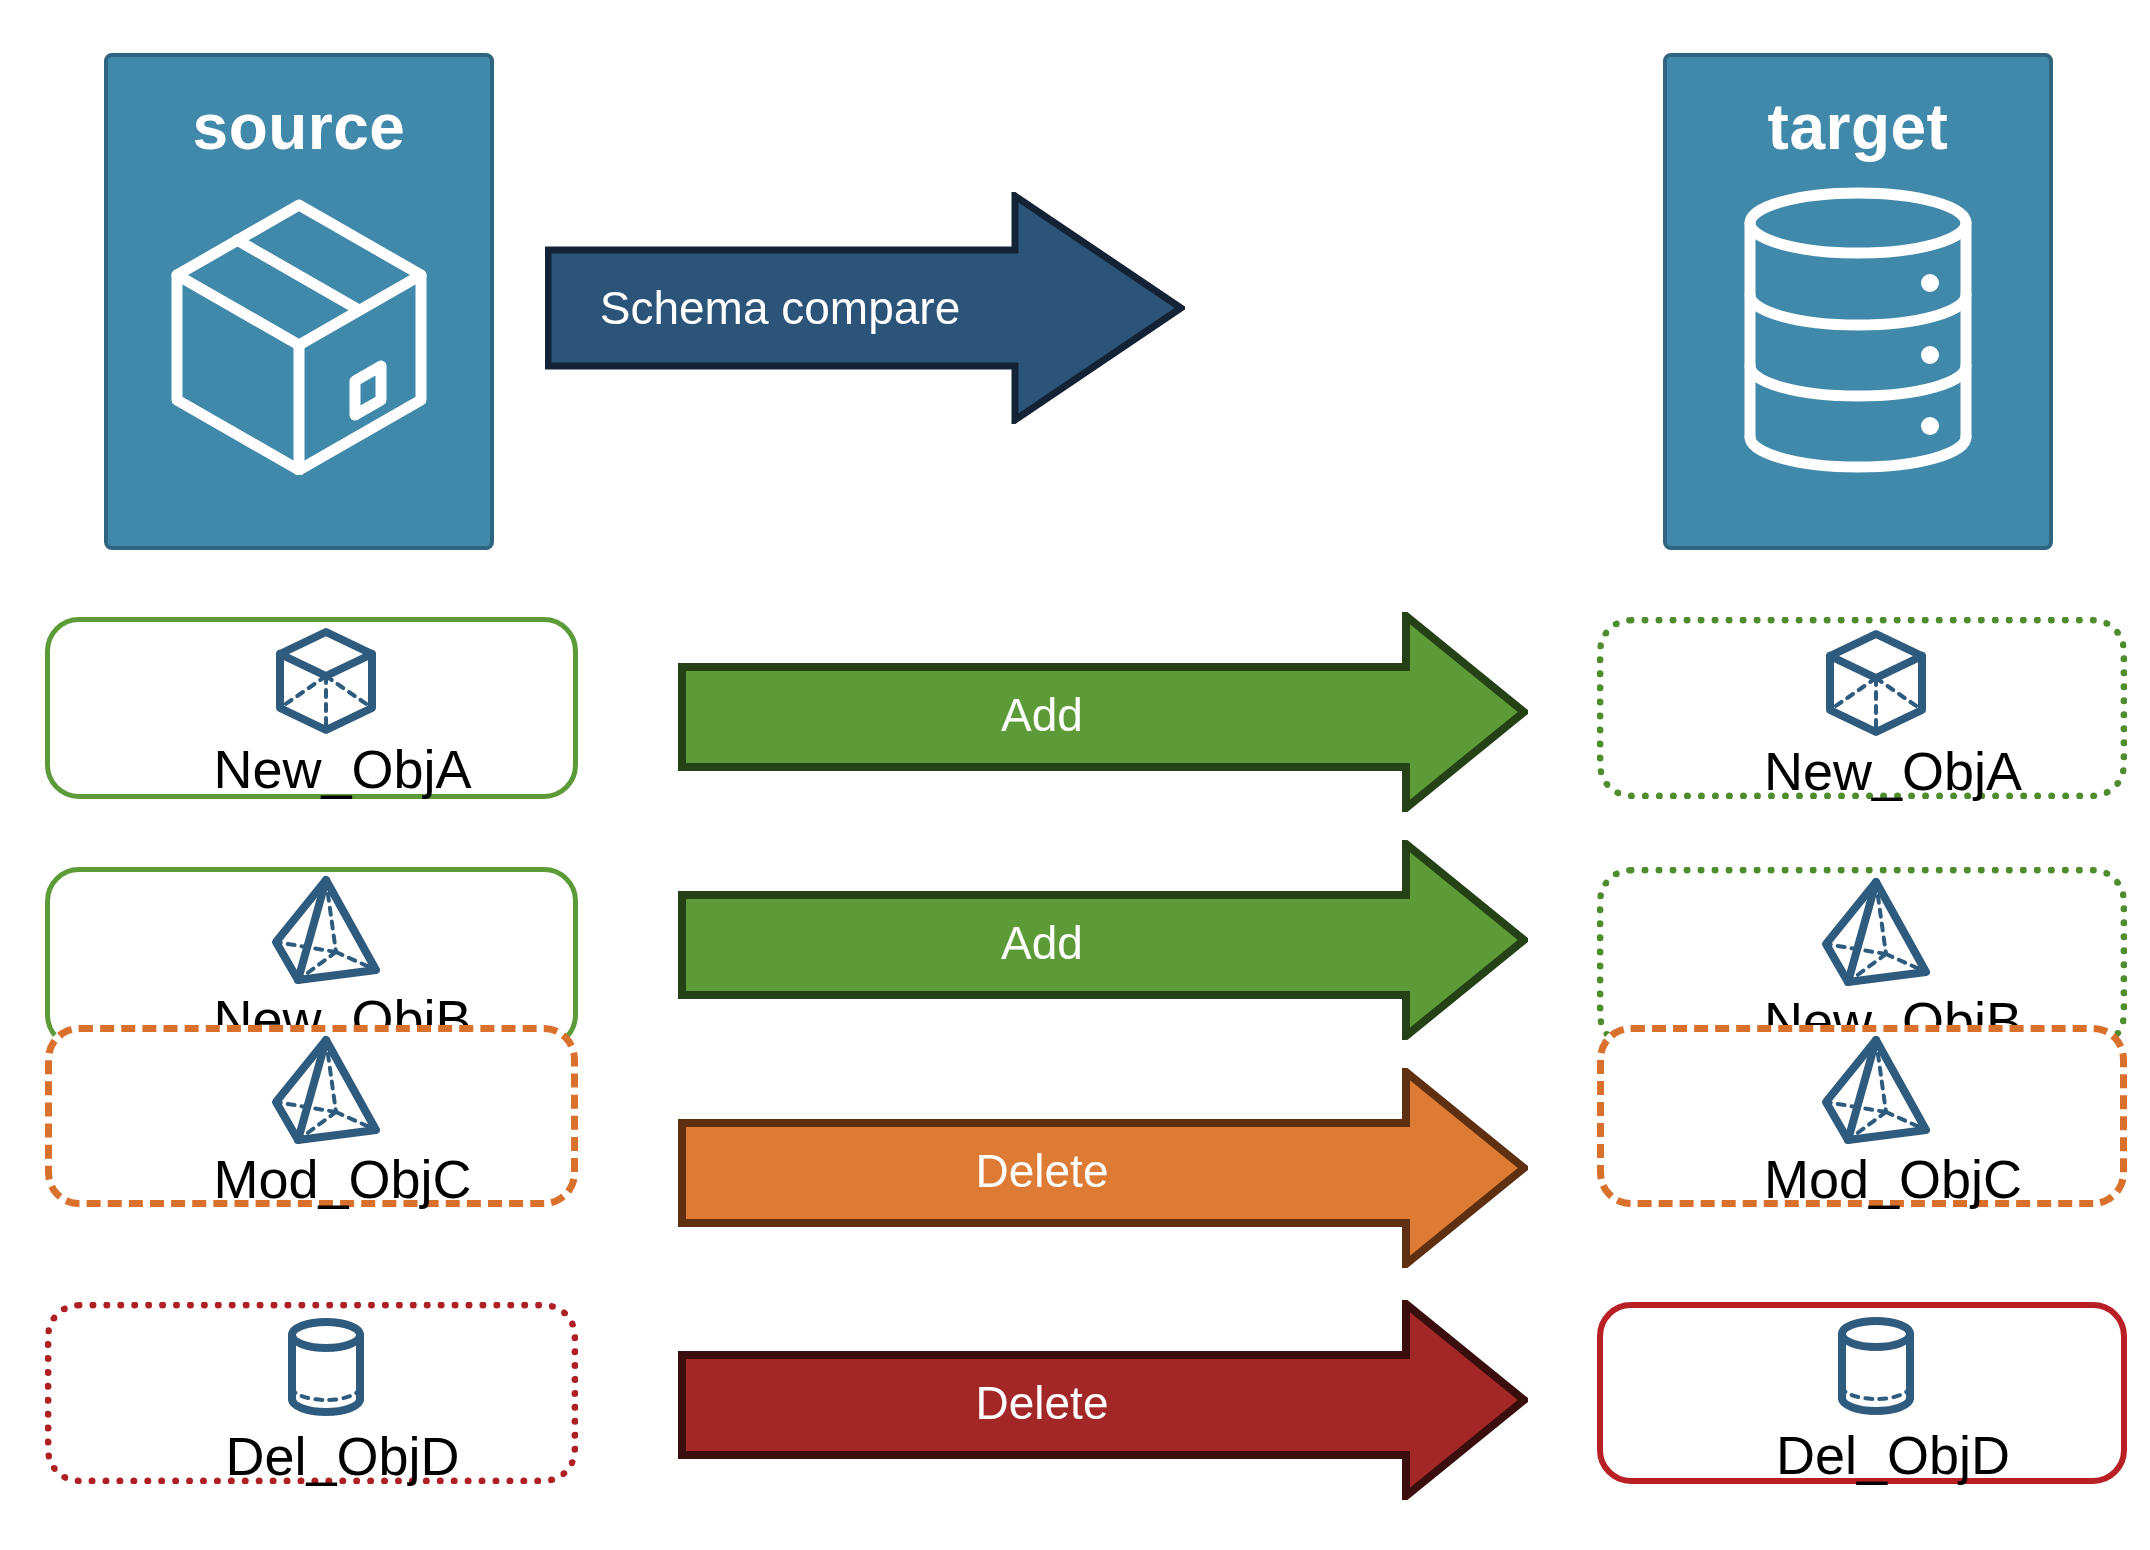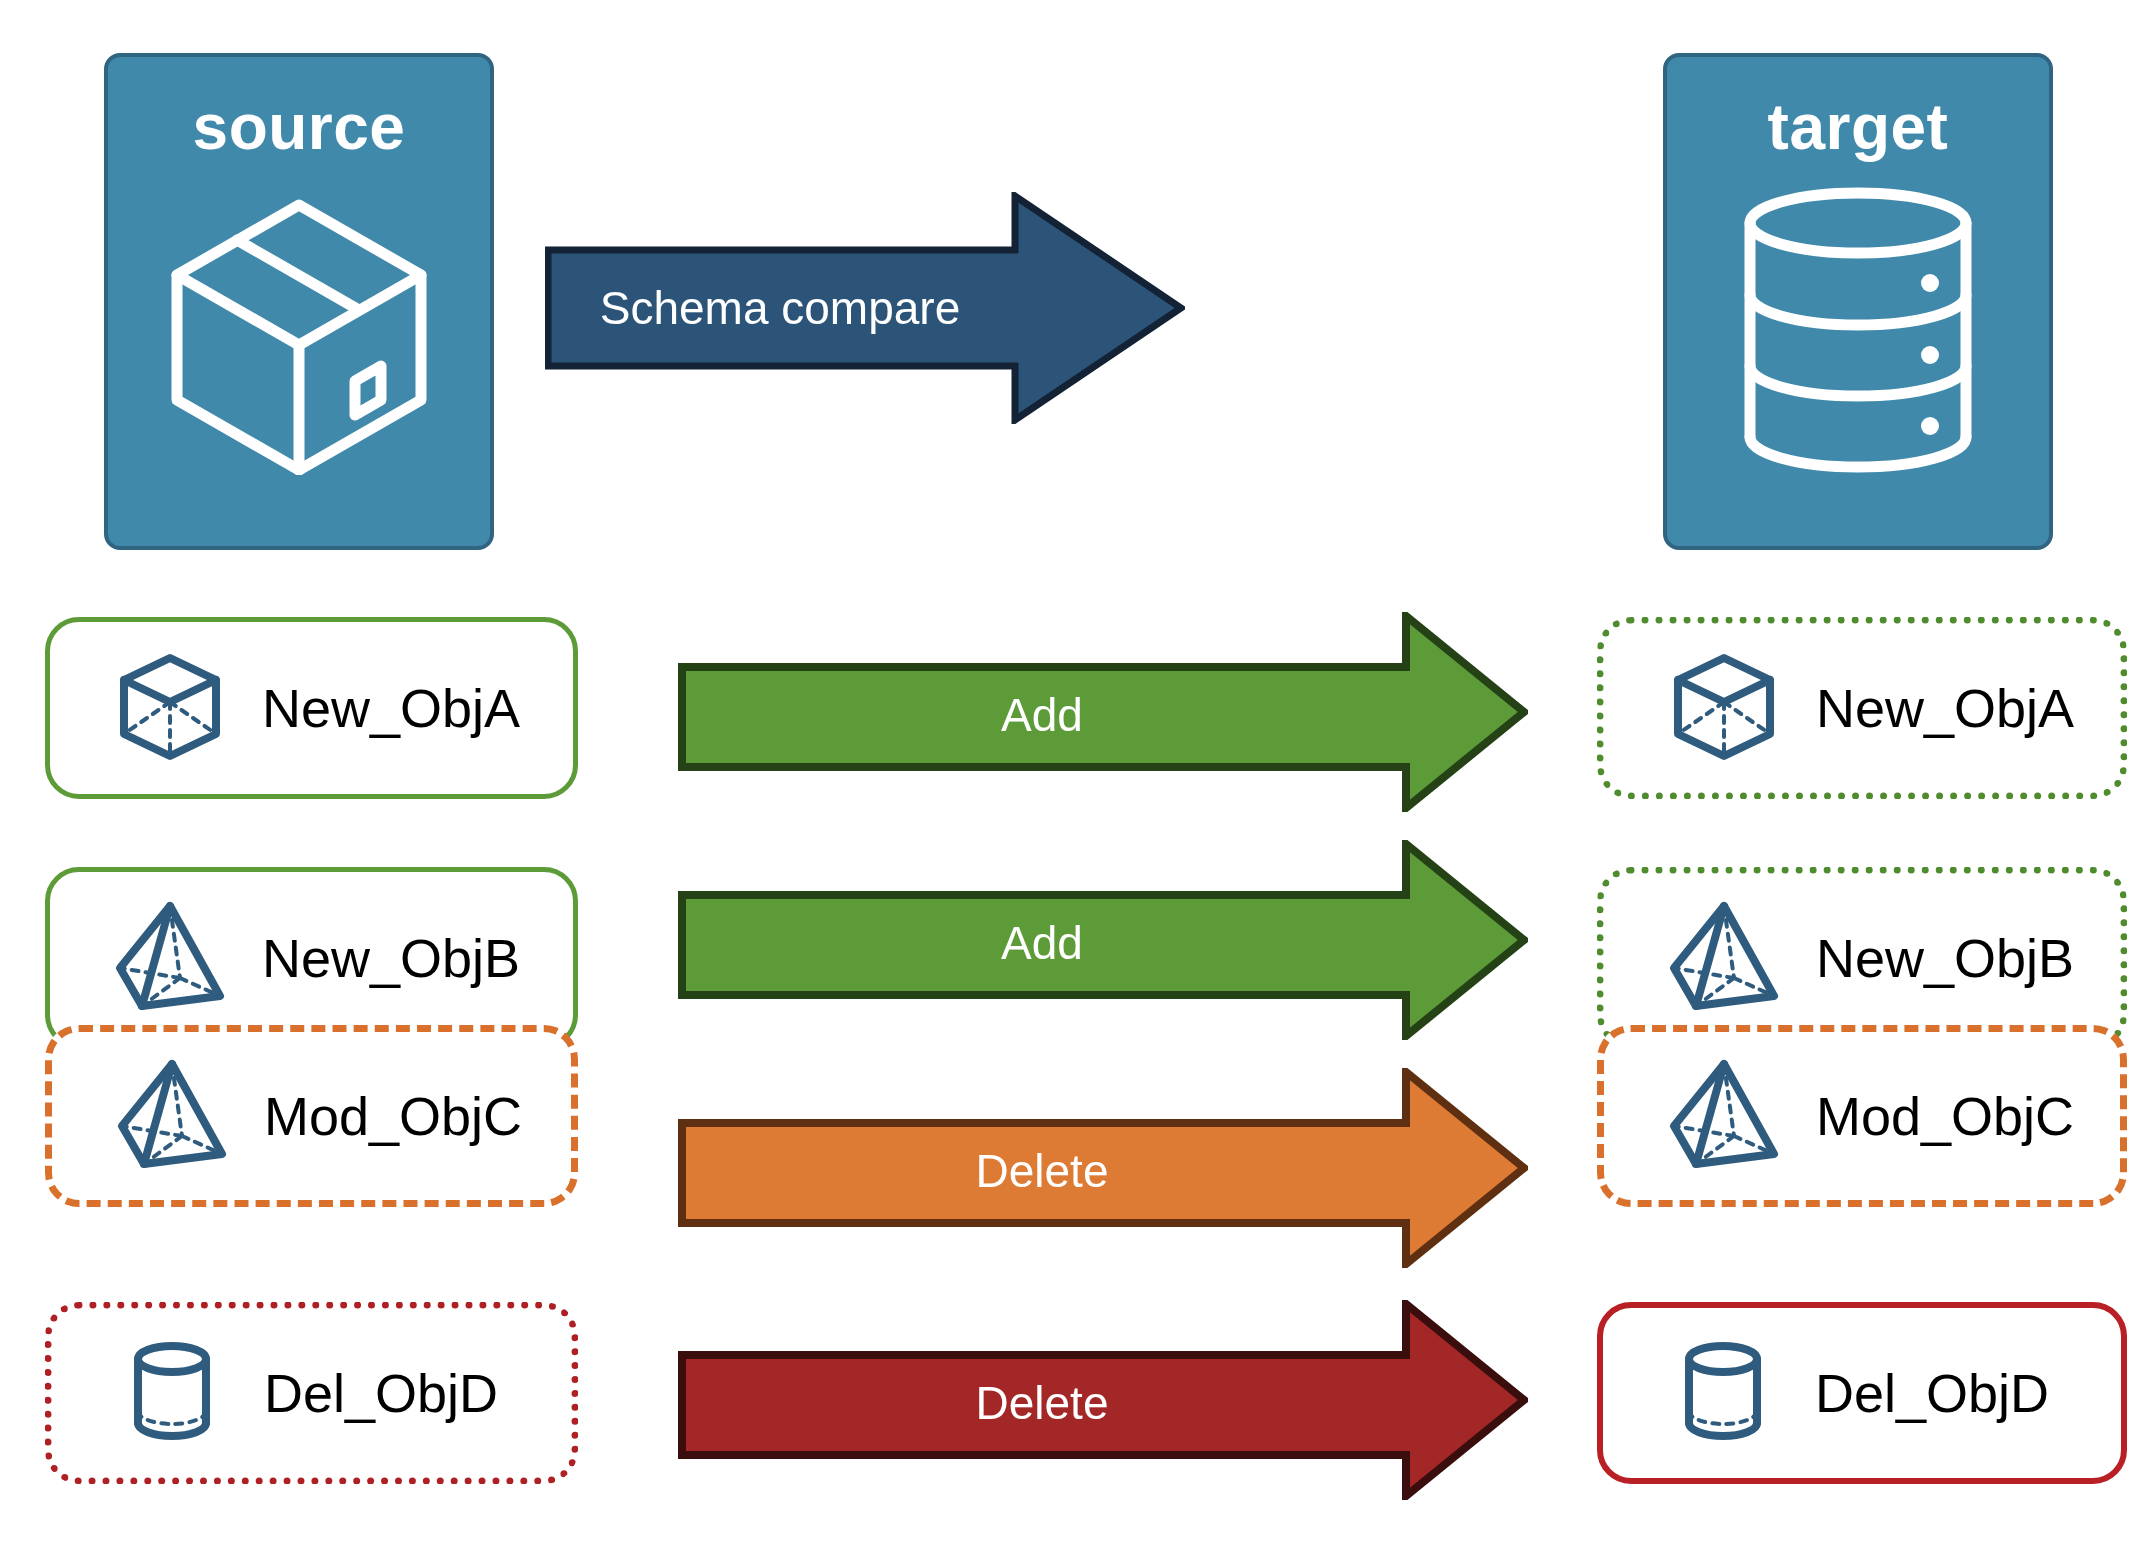--- a/index.html
+++ b/index.html
@@ -17,21 +17,21 @@
     height: 1550px;
     background: #ffffff;
     overflow: hidden;
   }
 
   
   .endpoint {
     position: absolute;
     background: #4089AA;
     border: 4px solid #2F6580;
-    border-radius: 16px;
+    border-radius: 8px;
     box-sizing: border-box;
     display: flex;
     flex-direction: column;
     align-items: center;
   }
   .endpoint-title {
     color: #ffffff;
     font-size: 64px;
     font-weight: bold;
     letter-spacing: 0.5px;
@@ -60,20 +60,21 @@
     pointer-events: none;
   }
 
   
   .obj-card {
     position: absolute;
     box-sizing: border-box;
     background: #ffffff;
     border-radius: 34px;
     display: flex;
+    flex-direction: column;
     align-items: center;
     padding-left: 62px;
   }
   .obj-card .obj-icon {
     flex: 0 0 auto;
     margin-right: 34px;
   }
   .obj-card .obj-label {
     color: #000000;
     font-size: 54px;

